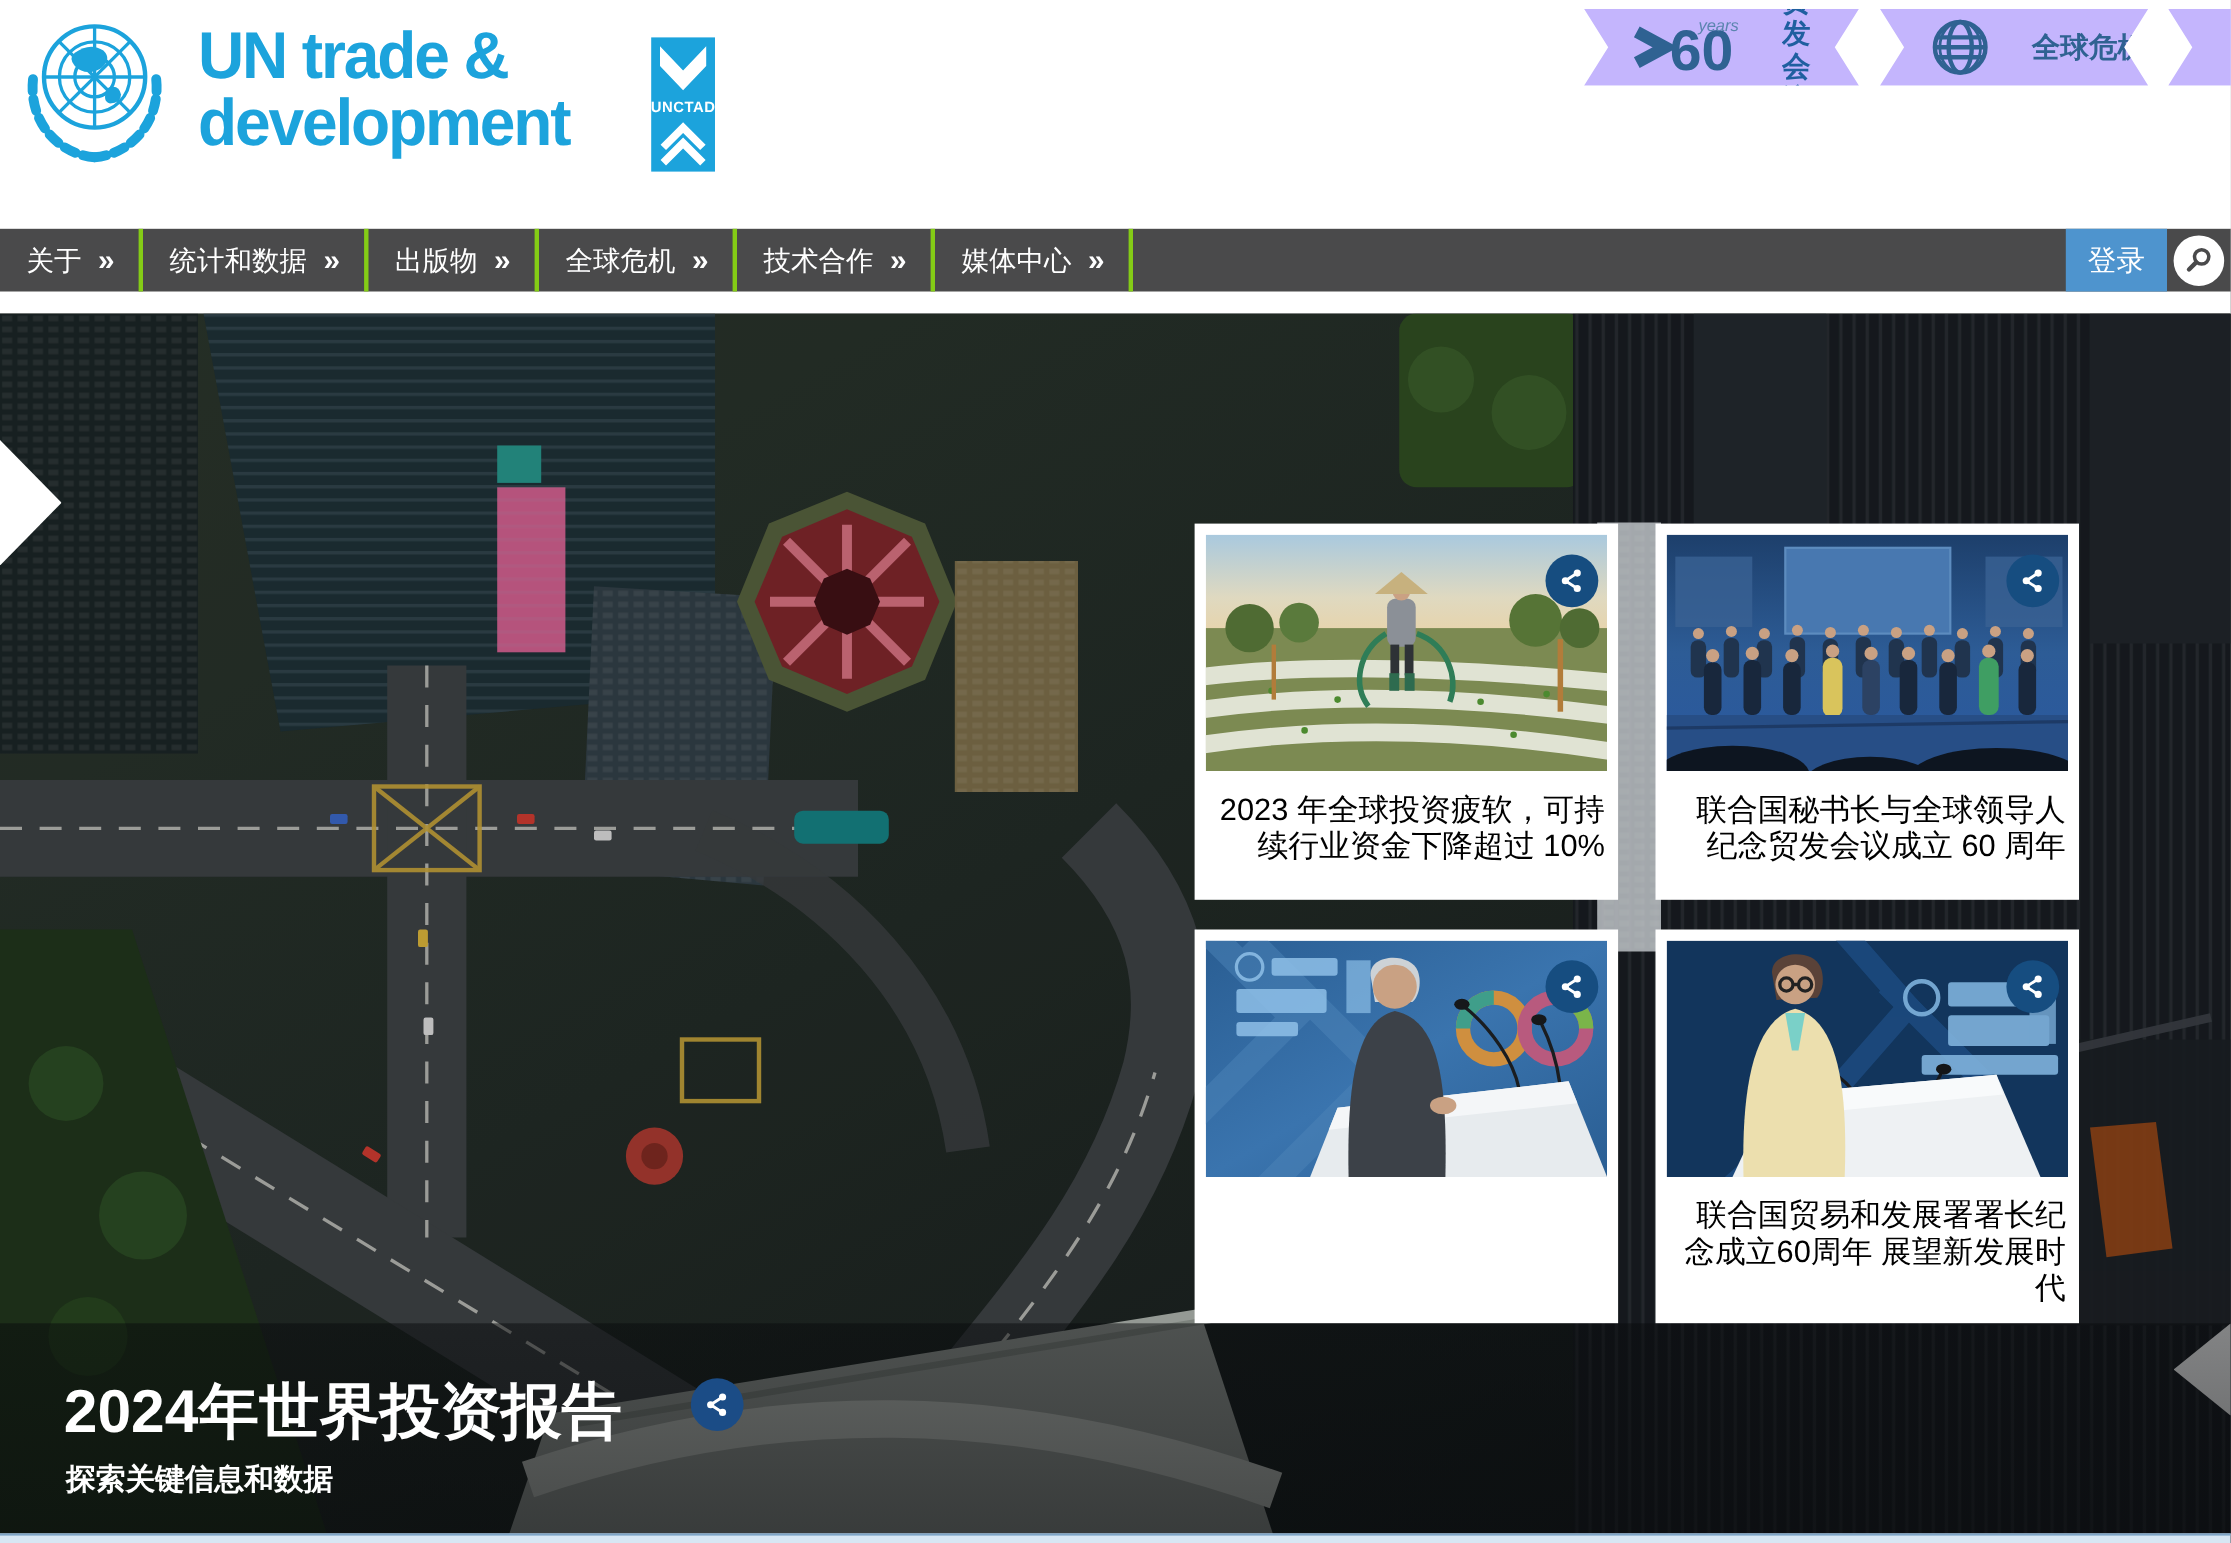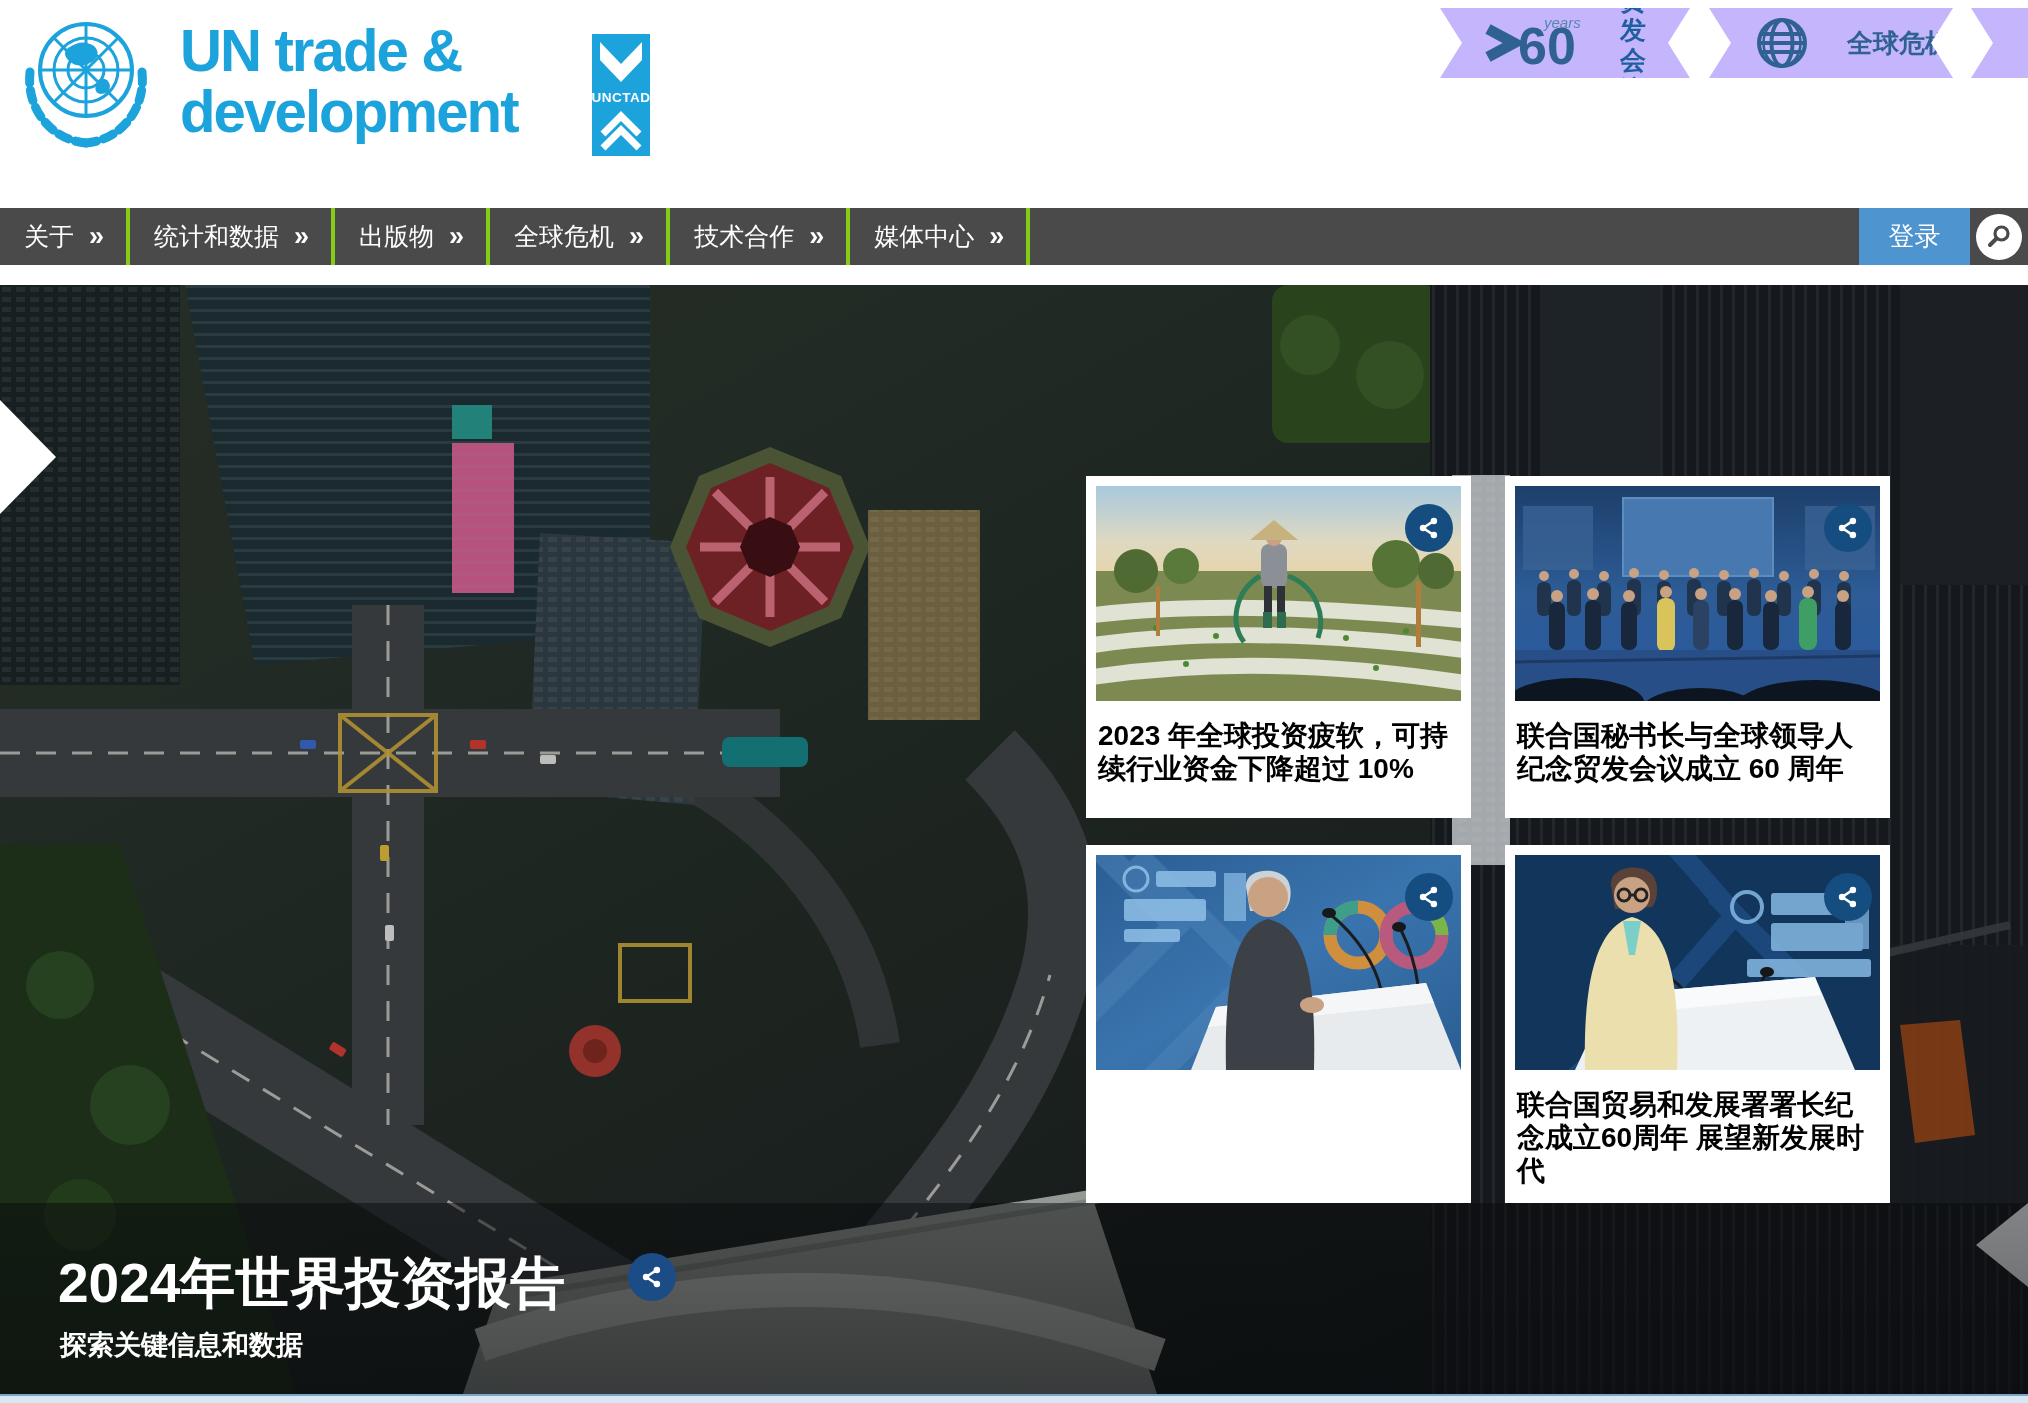--- a/index.html
+++ b/index.html
@@ -41,21 +41,21 @@
     position:absolute;top:208px;left:0;width:2028px;height:57px;background:#4A4A4B;
     display:flex;align-items:stretch;
   }
   .nav-item{
     display:flex;align-items:center;padding:0 24px;border-right:4px solid #84cc16;
     color:#fff;font-size:25px;cursor:pointer;white-space:nowrap;
   }
   .nav-item .chev{margin-left:15px;font-size:27px;font-weight:bold;letter-spacing:-2px;}
   .nav-spacer{flex:1;}
   .login-btn{
-    width:111px;background:#4E94CE;color:#fff;font-size:26px;
+    width:92px;background:#4E94CE;color:#fff;font-size:26px;
     display:flex;align-items:center;justify-content:center;
   }
   .search-area{width:58px;display:flex;align-items:center;justify-content:center;}
   .search-circle{
     width:46px;height:46px;border-radius:50%;background:#fff;
     display:flex;align-items:center;justify-content:center;
   }
 
   
   .hero{position:absolute;top:285px;left:0;width:2028px;height:1118px;overflow:hidden;background:#1a211e;}
@@ -70,21 +70,21 @@
   .card-1{left:1086px;top:191px;height:342px;}
   .card-2{left:1505px;top:191px;height:342px;}
   .card-3{left:1086px;top:560px;height:358px;}
   .card-4{left:1505px;top:560px;height:358px;}
   .card-img{position:relative;width:100%;height:215px;overflow:hidden;}
   .card-img > svg{width:100%;height:100%;display:block;}
   .share-btn{
     position:absolute;top:18px;right:8px;width:48px;height:48px;border-radius:50%;
     background:#164D80;display:flex;align-items:center;justify-content:center;
   }
-  .card-title{margin:18px 2px 0 2px;font-size:28px;line-height:33px;font-weight:bold;color:#000;}
+  .card-title{margin:18px 2px 0 2px;font-size:28px;line-height:33px;font-weight:normal;color:#000;text-align:right;}
 
   
   .banner{
     position:absolute;left:0;bottom:0;width:100%;height:200px;
     background:linear-gradient(180deg,rgba(8,10,12,.50),rgba(8,10,12,.66));
   }
   .banner-title{position:absolute;left:58px;top:44px;font-size:55px;font-weight:bold;color:#fff;white-space:nowrap;cursor:pointer;}
   .banner-share{
     position:absolute;left:628px;top:50px;width:48px;height:48px;border-radius:50%;
     background:#1B4C86;display:flex;align-items:center;justify-content:center;

